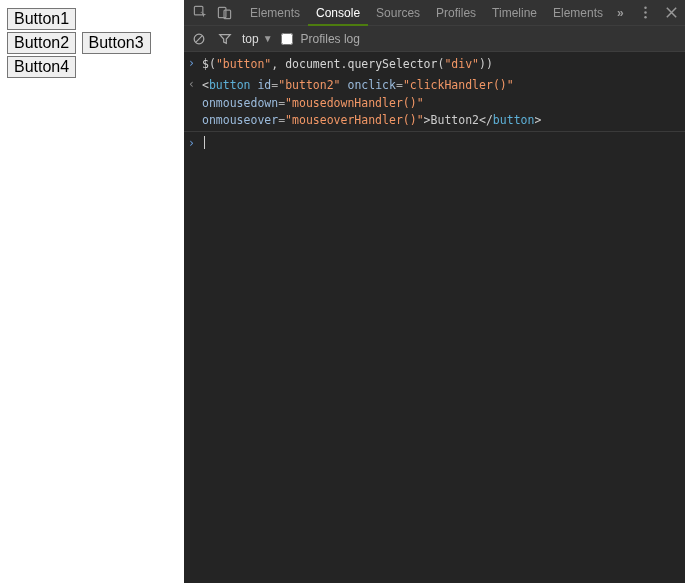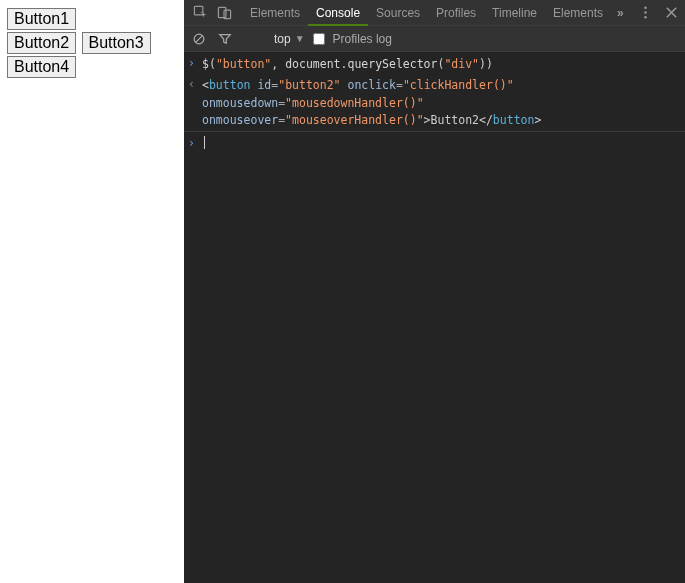--- a/index.html
+++ b/index.html
@@ -84,21 +84,21 @@
     border-bottom: 1px solid #3d3d3d;
     padding: 0 6px;
     gap: 8px;
   }
   .toolbar .icon {
     width: 18px; height: 18px;
     display:flex; align-items:center; justify-content:center;
     color:#aaa; cursor:pointer;
   }
   .toolbar .icon svg { width:14px; height:14px; }
-  .toolbar .ctx { color:#ddd; cursor:pointer;margin-left:32px; }
+  .toolbar .ctx { color:#ddd; cursor:pointer; }
   .toolbar .dd { color:#999; font-size:10px; margin-left:-4px; }
   .toolbar input[type=checkbox]{
     width:12px; height:12px; margin:0;
     accent-color:#555;
   }
   .toolbar .preserve { color:#aaa; }
   .console-body {
     flex:1;
     background:#242424;
     font-family: Menlo, Consolas, monospace;

